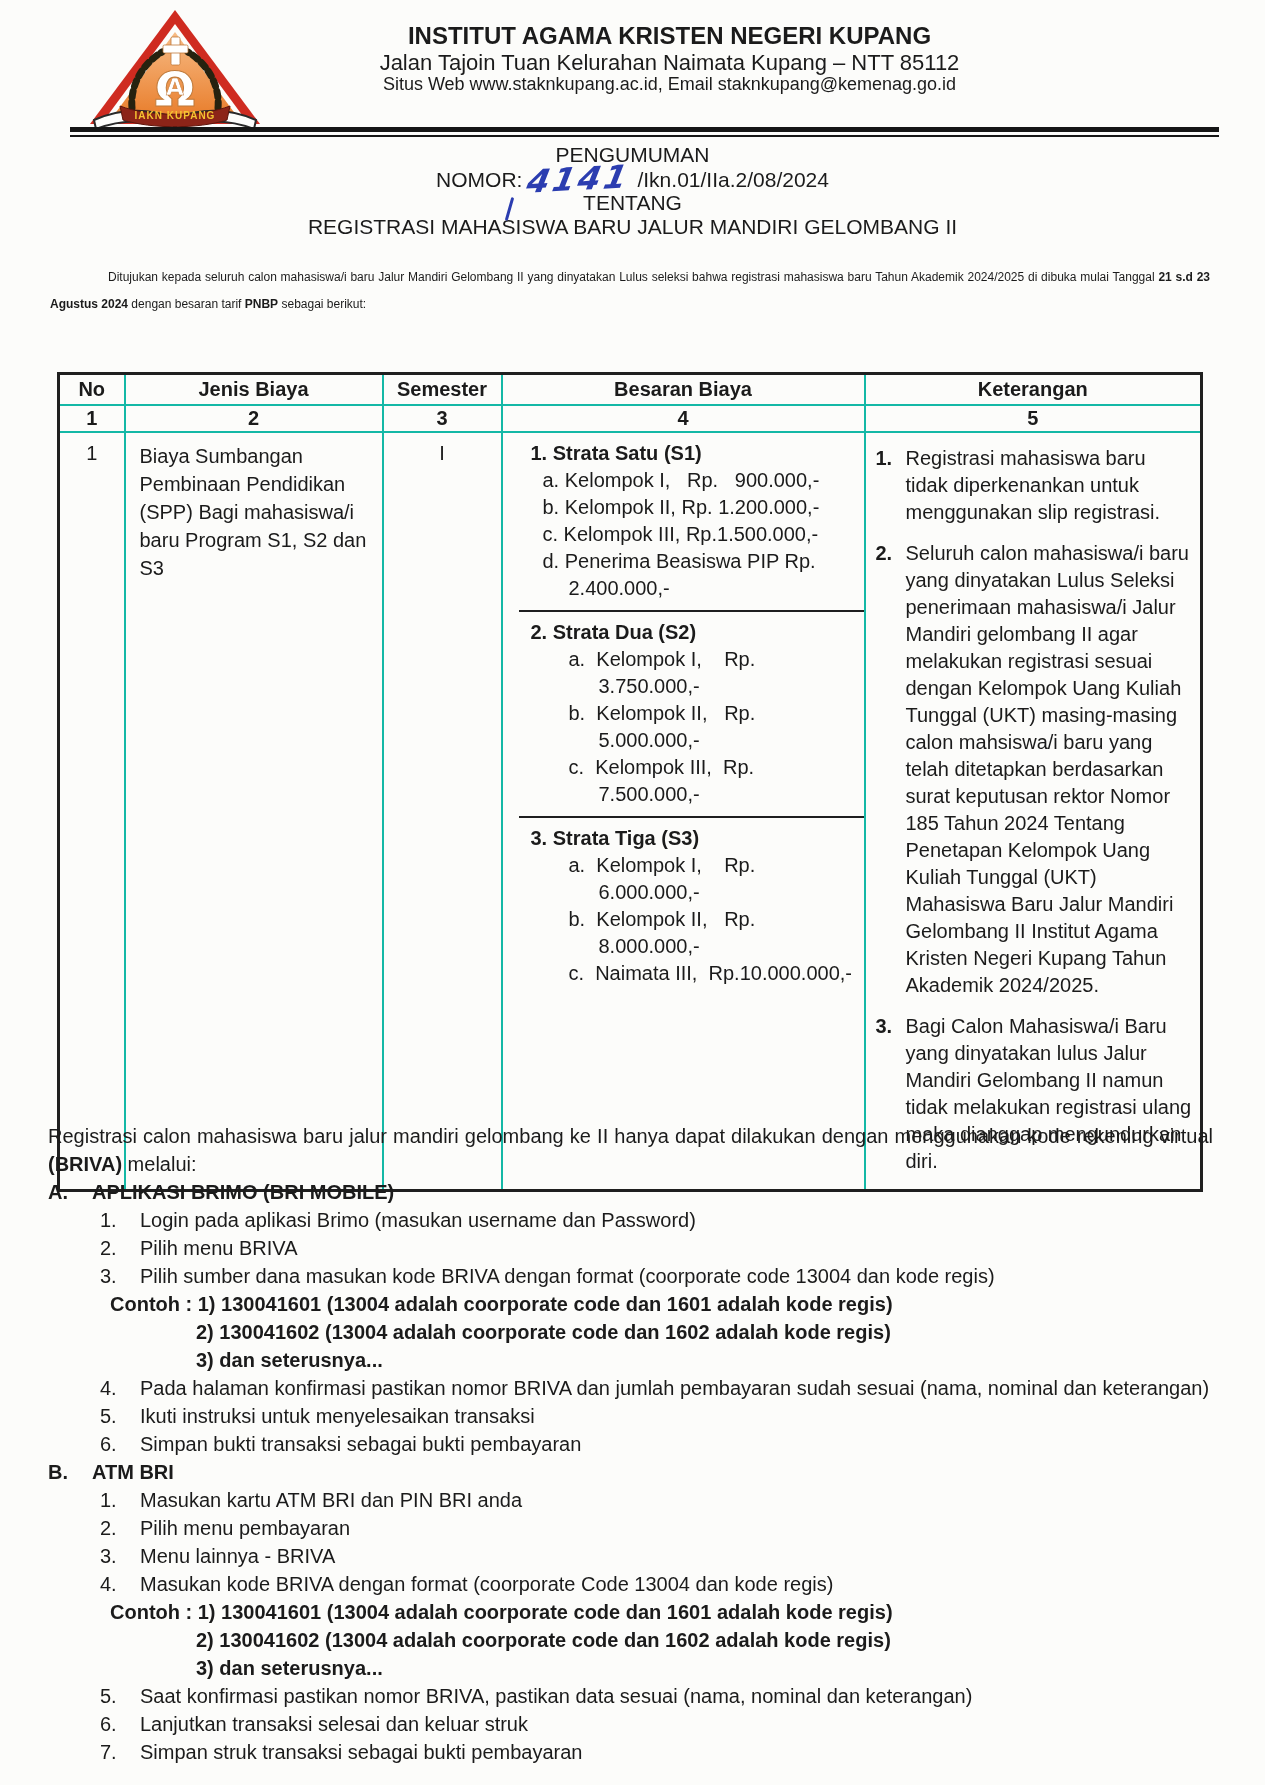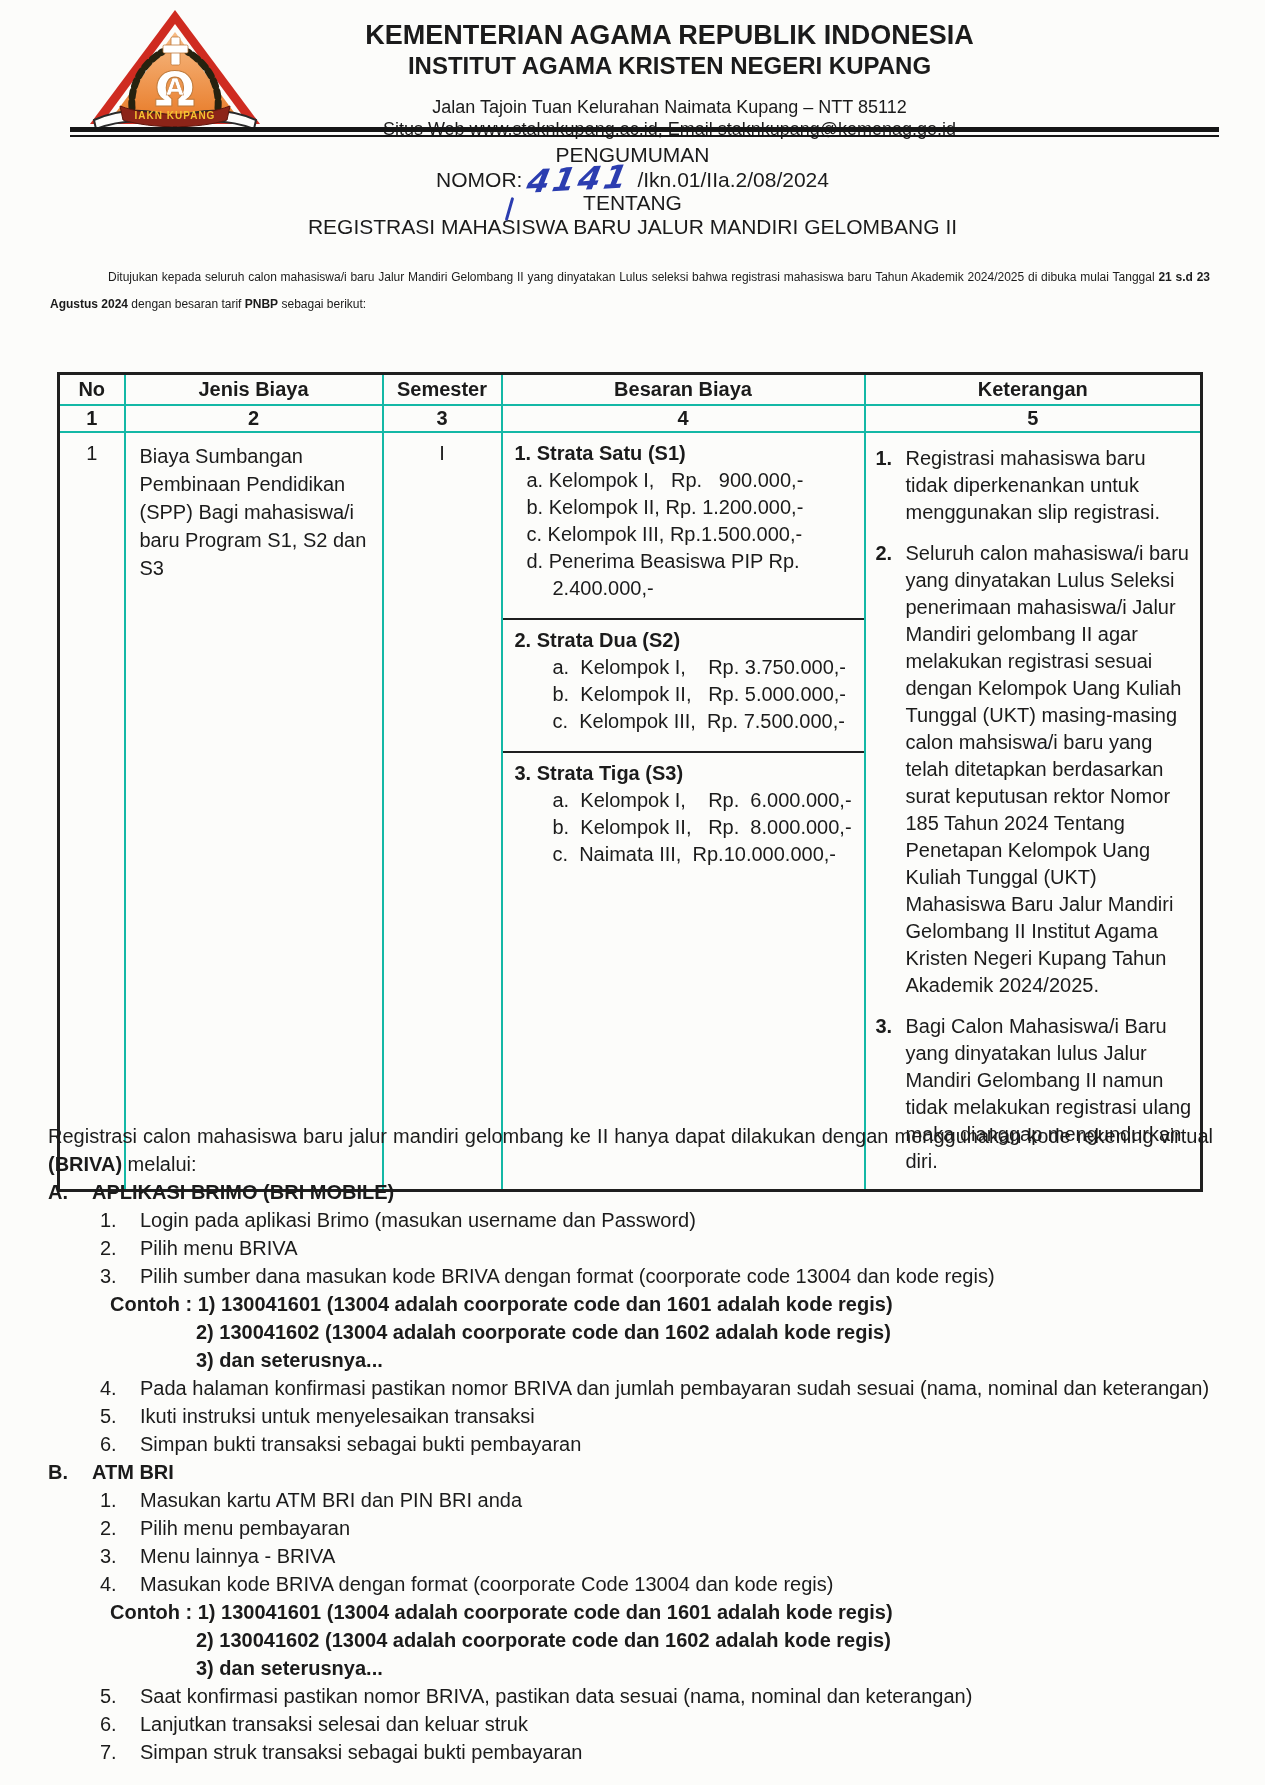--- a/index.html
+++ b/index.html
@@ -6,21 +6,21 @@
   html, body { margin: 0; padding: 0; background: #ffffff; }
   body { font-family: "Liberation Sans", sans-serif; }
   .page { position: relative; width: 1265px; height: 1785px; background: #fcfcfa; color: #1b1b1b; overflow: hidden; }
 
   
   .letterhead { position: absolute; top: 6px; left: 70px; right: 46px; height: 132px; }
   .logo { position: absolute; left: 16px; top: 2px; width: 178px; height: 122px; }
   .lh-text { position: absolute; left: 200px; right: 150px; top: 14px; text-align: center; }
   .lh-ministry { font-size: 27px; font-weight: bold; line-height: 30px; }
   .lh-institution { font-size: 24px; font-weight: bold; line-height: 27px; margin-top: 2px; }
-  .lh-address { font-size: 18px; line-height: 21px; margin-top: 18px; }
+  .lh-address { font-size: 22px; line-height: 21px; margin-top: 3px; }
   .lh-contact { font-size: 18px; line-height: 21px; margin-top: 1px; }
   .lh-rule { position: absolute; left: 0; right: 0; top: 121px; height: 10px;
              border-top: 5px solid #161616; border-bottom: 2px solid #161616; }
 
   
   .title-block { position: absolute; top: 143px; left: 0; width: 100%; text-align: center;
                  font-size: 21px; line-height: 24px; }
   .title-block div { height: 24px; }
   .nomor-line { height: 26px; }
   .handwritten { font-family: "DejaVu Sans", sans-serif; font-style: italic; font-weight: bold;
@@ -39,21 +39,21 @@
                border-collapse: collapse; table-layout: fixed; font-size: 20px; }
   .fee-table th, .fee-table td { border: 2px solid #14b8a6; }
   .fee-table { border: 3px solid #1f1f1f; }
   .hdr th { font-size: 20px; font-weight: bold; padding: 3px 2px; height: 30px; }
   .colnum td { font-weight: bold; text-align: center; padding: 1px 2px; height: 26px; }
   .body-row td { vertical-align: top; height: 680px; }
   .cell-no { text-align: center; padding-top: 9px; }
   .cell-jenis { padding: 9px 4px 0 14px; line-height: 28px; }
   .cell-sem { text-align: center; padding-top: 9px; }
   .cell-besaran { padding: 0; }
-  .b-section { padding: 7px 6px 16px 12px; line-height: 27px; }
+  .b-section { padding: 7px 6px 8px 12px; line-height: 27px; margin-left: 16px; }
   .b-section.divided { border-bottom: 2px solid #1f1f1f; }
   .b-title { font-weight: bold; }
   .b-item { white-space: pre-wrap; }
   .s1 .b-item { margin-left: 12px; padding-left: 26px; text-indent: -26px; }
   .s23 .b-item { margin-left: 38px; padding-left: 30px; text-indent: -30px; }
   .cell-ket { padding: 12px 8px 0 10px; line-height: 27px; }
   .k-item { display: flex; margin-bottom: 14px; }
   .k-num { width: 30px; flex: none; font-weight: bold; }
   .k-txt { flex: 1; }
 
@@ -100,21 +100,20 @@
           <path d="M8,112 C36,100 62,100 88,110 L88,121 C62,111 36,111 10,121 Z"></path>
           <path d="M170,112 C142,100 116,100 90,110 L90,121 C116,111 142,111 168,121 Z"></path>
         </g>
         <g>
           <path d="M34,98 C62,109 116,109 144,98 L141,112 C112,121 66,121 37,112 Z" fill="#8c2418" stroke="#5c150c" stroke-width="1"></path>
           <text x="89" y="111" text-anchor="middle" font-size="10" font-weight="bold" font-family="Liberation Sans, sans-serif" fill="#f4c431" letter-spacing="1">IAKN KUPANG</text>
         </g>
       </svg>
     </div>
     <div class="lh-text">
-      <div class="lh-ministry">KEMENTERIAN AGAMA REPUBLIK INDONESIA</div>
       <div class="lh-institution">INSTITUT AGAMA KRISTEN NEGERI KUPANG</div>
       <div class="lh-address">Jalan Tajoin Tuan Kelurahan Naimata Kupang – NTT 85112</div>
       <div class="lh-contact">Situs Web www.staknkupang.ac.id, Email staknkupang@kemenag.go.id</div>
     </div>
     <div class="lh-rule"></div>
   </div>
 
   <div class="title-block">
     <div>PENGUMUMAN</div>
     <div class="nomor-line"><span>NOMOR:</span><span class="handwritten">4141</span><span>/Ikn.01/IIa.2/08/2024</span></div>

